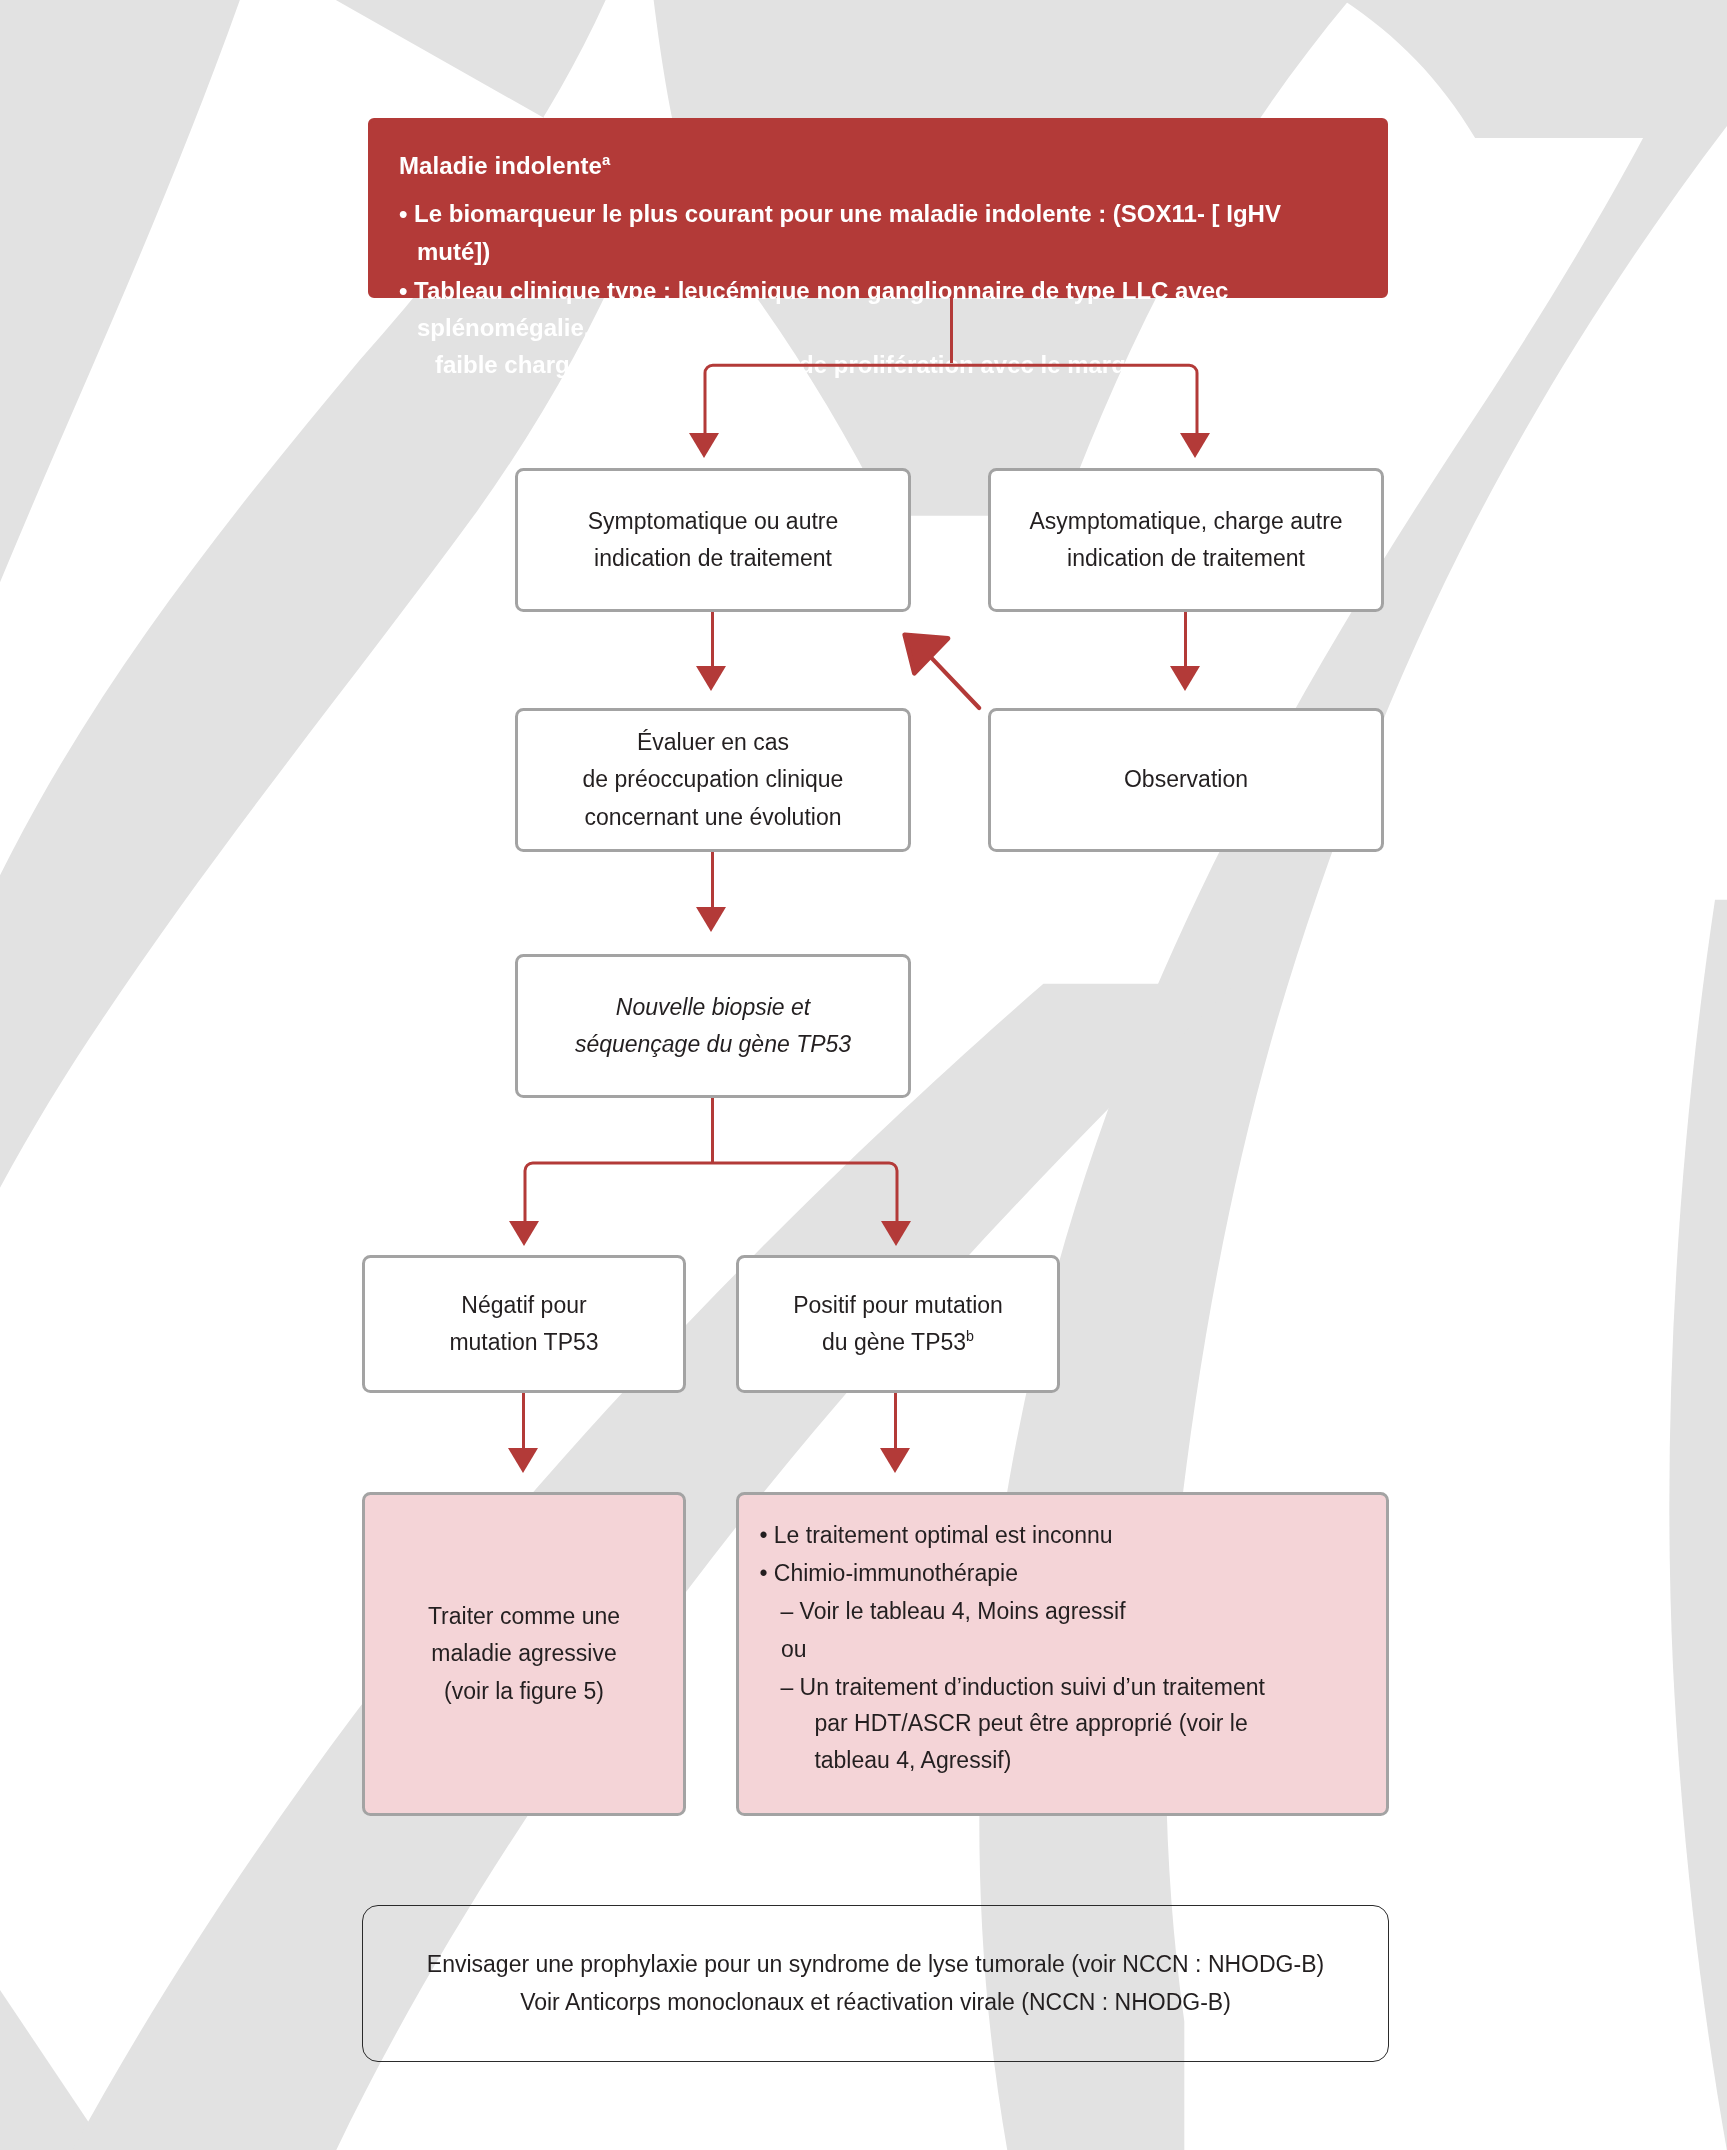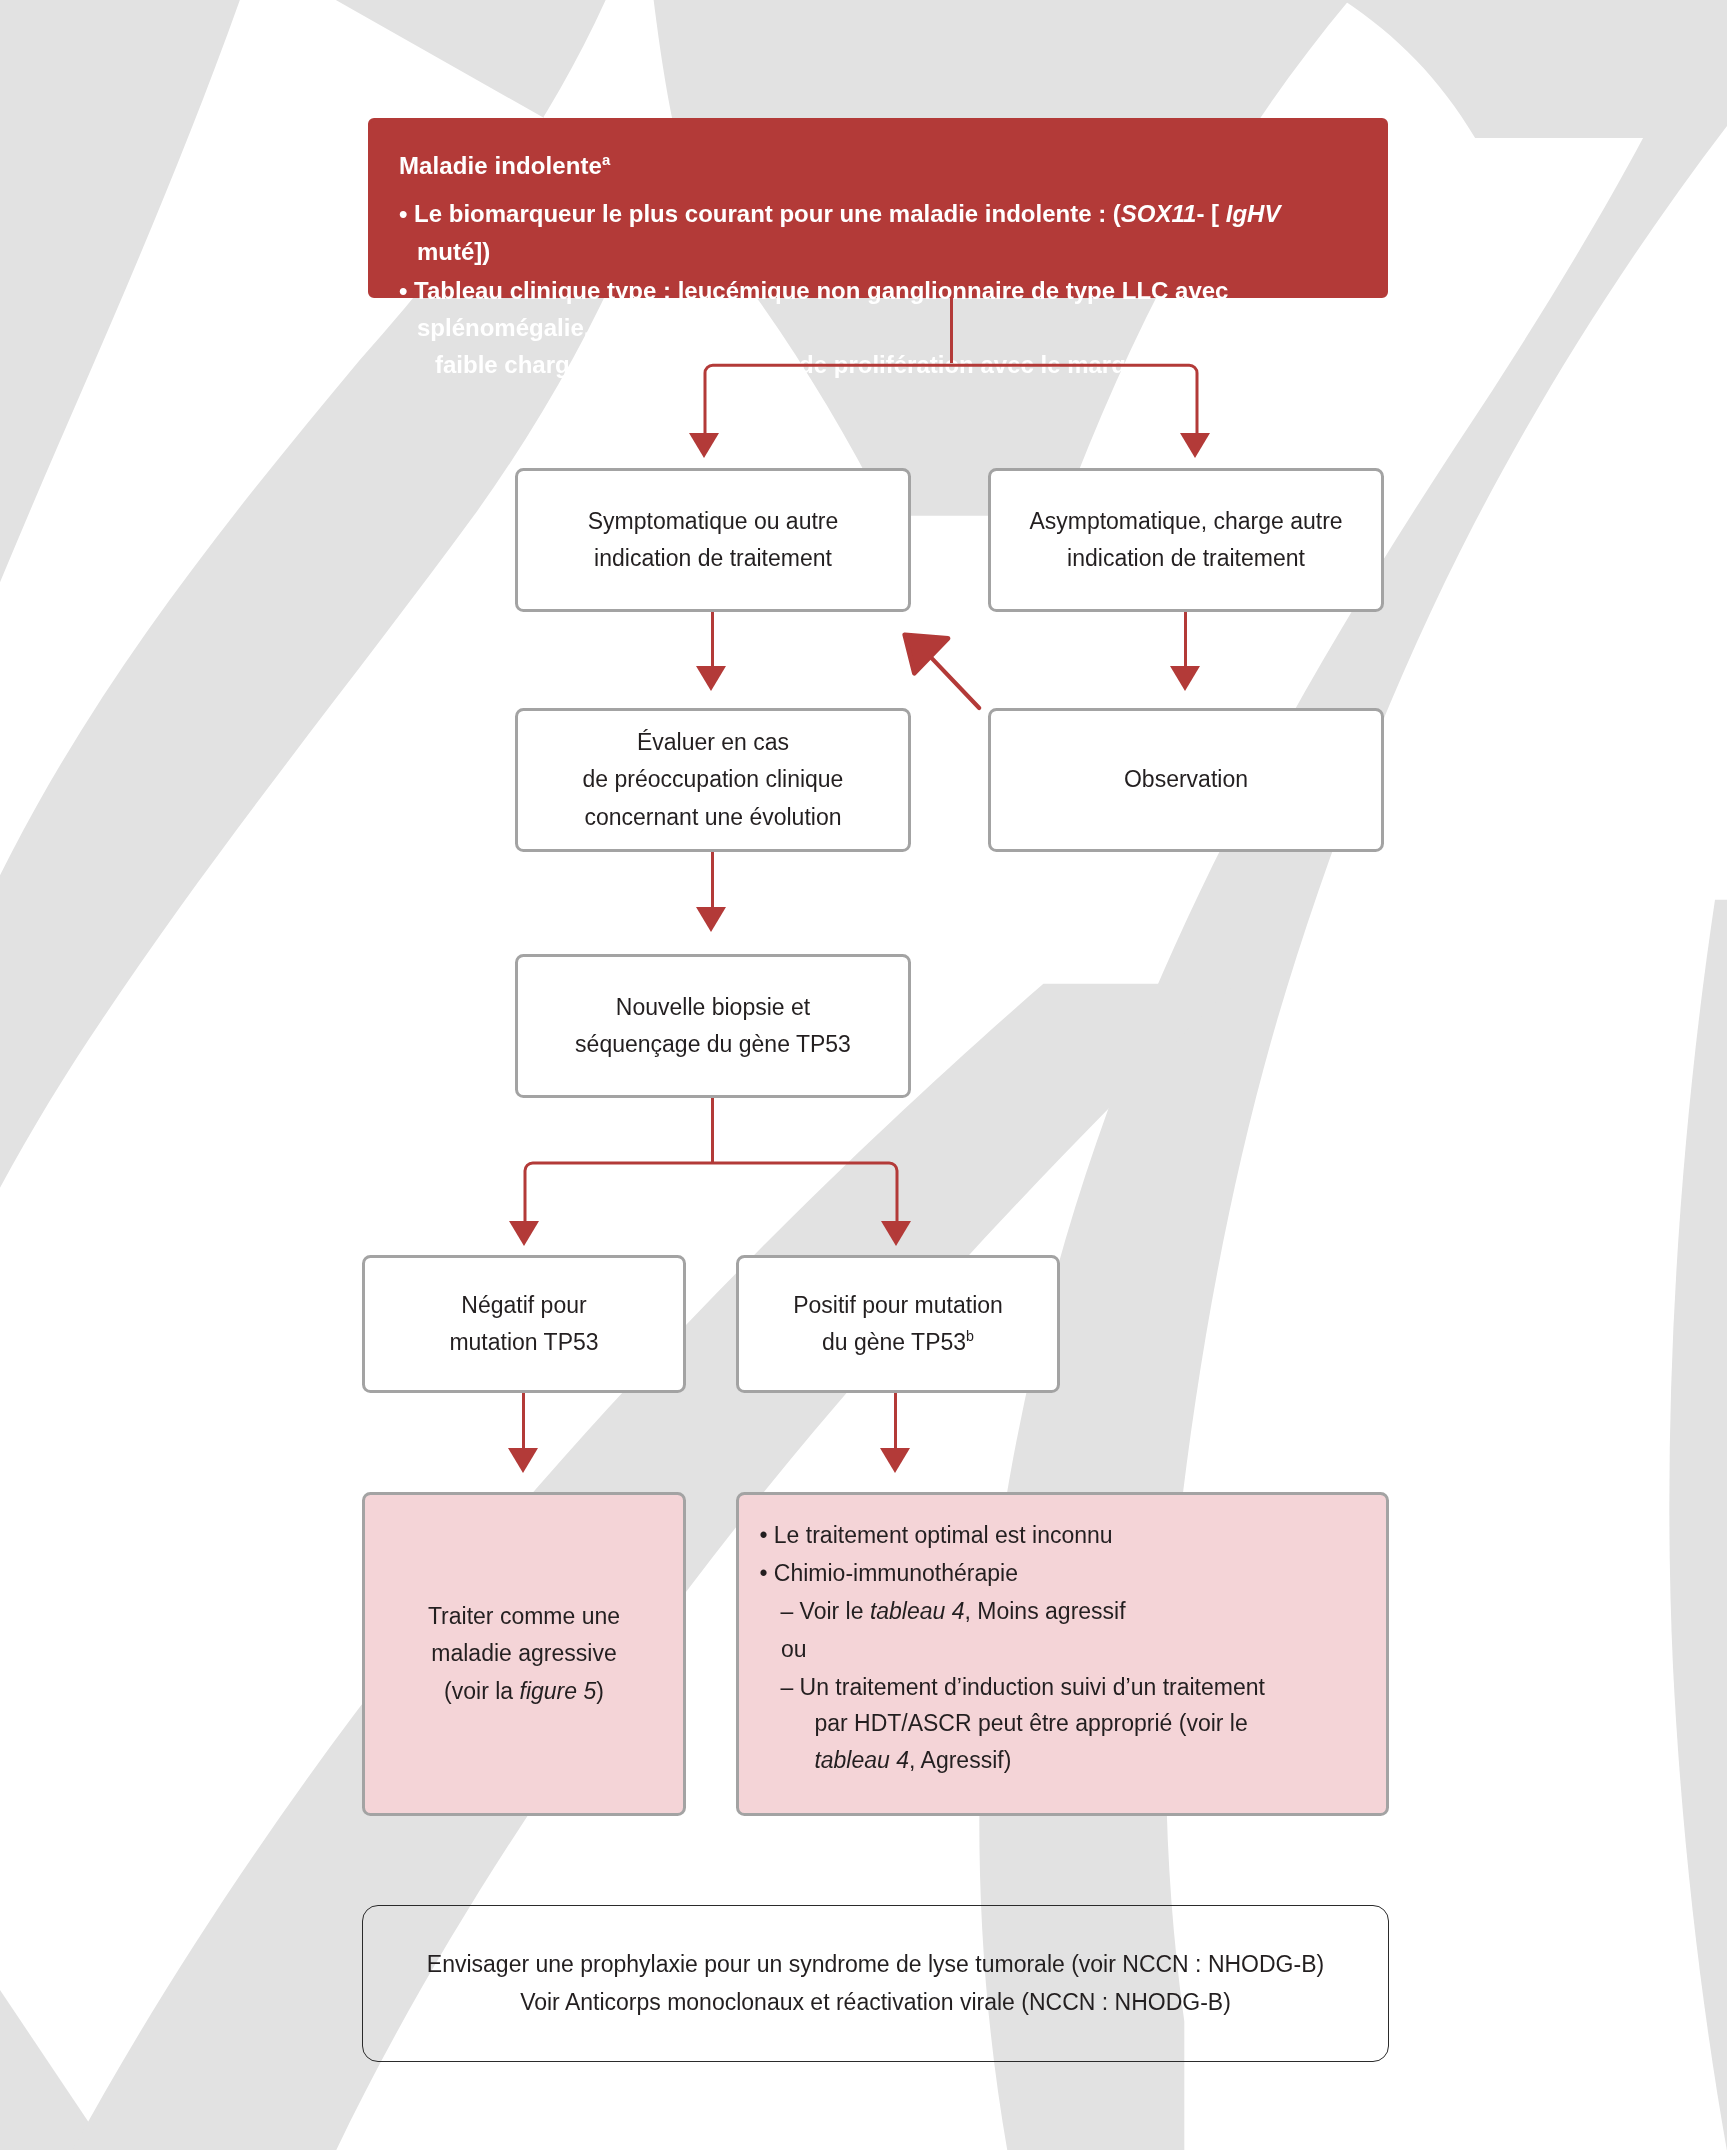--- a/index.html
+++ b/index.html
@@ -61,21 +61,21 @@
   .hd-li{
     font-weight:700;
     font-size:24px;
     line-height:1.56;
     margin:0 0 1.2px 0;
     padding-left:18px;
     text-indent:-18px;
   }
   .hd-li .cont{display:block;text-indent:0;padding-left:18px;}
   sup{font-size:.62em;vertical-align:super;line-height:0;}
-  .it{font-style:italic;}
+  .it{}
 
   
   .bl{margin:0;font-size:23px;line-height:1.60;}
   .bl .b1{padding-left:18px;text-indent:-18px;margin-bottom:1.2px;}
   .bl .b2{padding-left:38px;text-indent:-17px;margin-bottom:1.2px;}
   .bl .b2 .w{display:block;text-indent:0;padding-left:17px;}
   .bl .plainline{padding-left:21.6px;margin-bottom:1.2px;}
 
   
   .vline{position:absolute;width:3px;background:#B33A38;}
@@ -201,21 +201,21 @@
     </div>
   </div>
 
   <div class="box" style="left:988px;top:708px;width:396px;height:144px;text-align:right;">
     <div>Observation</div>
   </div>
 
   <div class="vline" style="left:711px;top:852px;height:60px;"></div>
   <div class="arrow" style="left:696px;top:907px;"></div>
 
-  <div class="box" style="left:515px;top:954px;width:396px;height:144px;">
+  <div class="box" style="left:515px;top:954px;width:396px;height:144px;font-style:italic;">
     <div>
       <div>Nouvelle biopsie et</div>
       <div>séquençage du gène TP53</div>
     </div>
   </div>
 
   <div class="vline" style="left:711px;top:1098px;height:64px;"></div>
 
   <div class="elbow" style="left:522px;top:1160px;">
     <svg width="378" height="66" viewBox="0 0 630 110">

